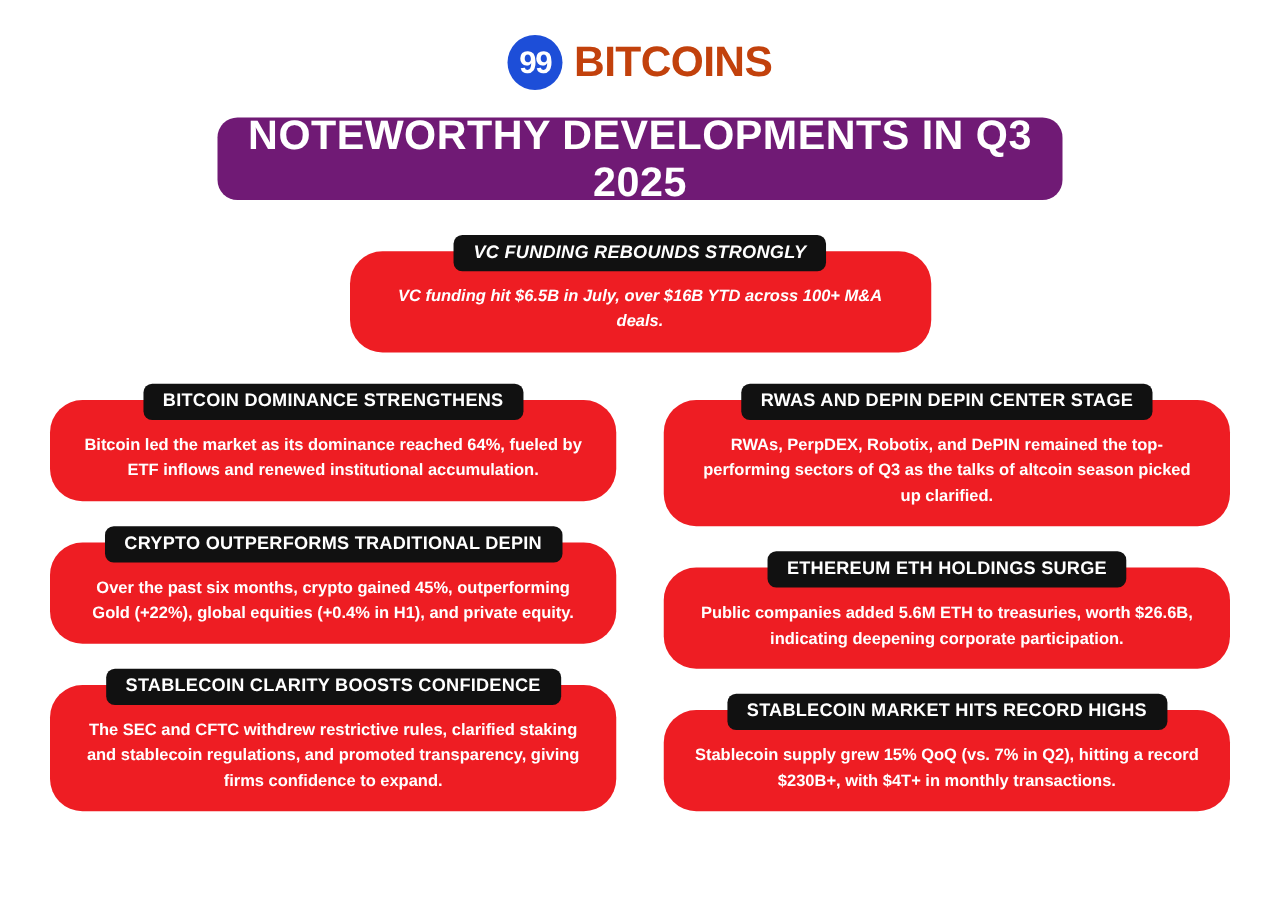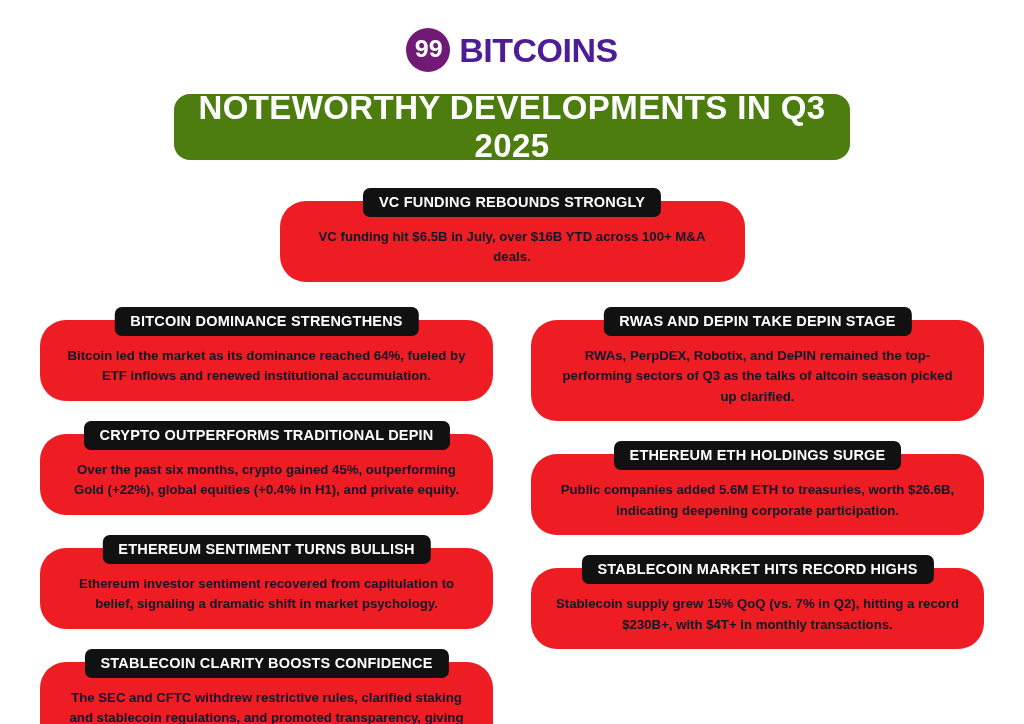--- a/index.html
+++ b/index.html
@@ -21,44 +21,44 @@
     align-items: center;
     justify-content: center;
     gap: 9px;
     margin-top: 28px;
     height: 44px;
   }
   .logo-mark {
     width: 44px;
     height: 44px;
     border-radius: 50%;
-    background: #701a75;
+    background: #1d4ed8;
     color: #ffffff;
     font-weight: bold;
     font-size: 25px;
     letter-spacing: -1px;
     display: flex;
     align-items: center;
     justify-content: center;
-    font-family: Liberation Mono, monospace;
+    font-family: Liberation Sans, sans-serif;
   }
   .logo-text {
     font-size: 34px;
     font-weight: bold;
     letter-spacing: -0.5px;
-    color: #4c1d95;
+    color: #c2410c;
     font-family: "Liberation Sans", sans-serif;
   }
 
   
   .title-banner {
     margin: 22px auto 0 auto;
     width: 676px;
     height: 66px;
-    background: #4d7c0f;
+    background: #701a75;
     border-radius: 16px;
     display: flex;
     align-items: center;
     justify-content: center;
   }
   .title-banner .title-text {
     color: #ffffff;
     font-size: 33px;
     font-weight: bold;
     letter-spacing: 0.4px;
@@ -73,21 +73,21 @@
     border-radius: 26px;
     color: #ffffff;
     box-sizing: border-box;
   }
   .card .card-body {
     padding: 26px 22px 14px 22px;
     text-align: center;
     font-size: 13.2px;
     font-weight: bold;
     line-height: 1.55;
-    color: #0f172a;
+    color: #ffffff;
     font-family: "Liberation Sans", sans-serif;
   }
   .card-header {
     position: absolute;
     top: -13px;
     left: 50%;
     transform: translateX(-50%);
     background: #111111;
     color: #ffffff;
     border-radius: 7px;
@@ -100,20 +100,21 @@
   }
 
   
   .top-card-wrap {
     display: flex;
     justify-content: center;
     margin-top: 41px;
   }
   .top-card {
     width: 465px;
+    font-style: italic;
   }
 
   .columns {
     display: flex;
     justify-content: center;
     gap: 38px;
     margin-top: 38px;
     padding: 0 38px;
     box-sizing: border-box;
   }
@@ -152,32 +153,28 @@
   <div class="col left">
     <div class="card h-lg">
       <div class="card-header">BITCOIN DOMINANCE STRENGTHENS</div>
       <div class="card-body">Bitcoin led the market as its dominance reached 64%, fueled by ETF inflows and renewed institutional accumulation.</div>
     </div>
     <div class="card h-lg">
       <div class="card-header">CRYPTO OUTPERFORMS TRADITIONAL DEPIN</div>
       <div class="card-body">Over the past six months, crypto gained 45%, outperforming Gold (+22%), global equities (+0.4% in H1), and private equity.</div>
     </div>
     <div class="card h-lg">
-      <div class="card-header">ETHEREUM SENTIMENT TURNS BULLISH</div>
-      <div class="card-body">Ethereum investor sentiment recovered from capitulation to belief, signaling a dramatic shift in market psychology.</div>
-    </div>
-    <div class="card h-lg">
       <div class="card-header">STABLECOIN CLARITY BOOSTS CONFIDENCE</div>
       <div class="card-body">The SEC and CFTC withdrew restrictive rules, clarified staking and stablecoin regulations, and promoted transparency, giving firms confidence to expand.</div>
     </div>
   </div>
 
   <div class="col right">
     <div class="card h-lg">
-      <div class="card-header">RWAS AND DEPIN TAKE DEPIN STAGE</div>
+      <div class="card-header">RWAS AND DEPIN DEPIN CENTER STAGE</div>
       <div class="card-body">RWAs, PerpDEX, Robotix, and DePIN remained the top-performing sectors of Q3 as the talks of altcoin season picked up clarified.</div>
     </div>
     <div class="card h-lg">
       <div class="card-header">ETHEREUM ETH HOLDINGS SURGE</div>
       <div class="card-body">Public companies added 5.6M ETH to treasuries, worth $26.6B, indicating deepening corporate participation.</div>
     </div>
     <div class="card h-lg">
       <div class="card-header">STABLECOIN MARKET HITS RECORD HIGHS</div>
       <div class="card-body">Stablecoin supply grew 15% QoQ (vs. 7% in Q2), hitting a record $230B+, with $4T+ in monthly transactions.</div>
     </div>

